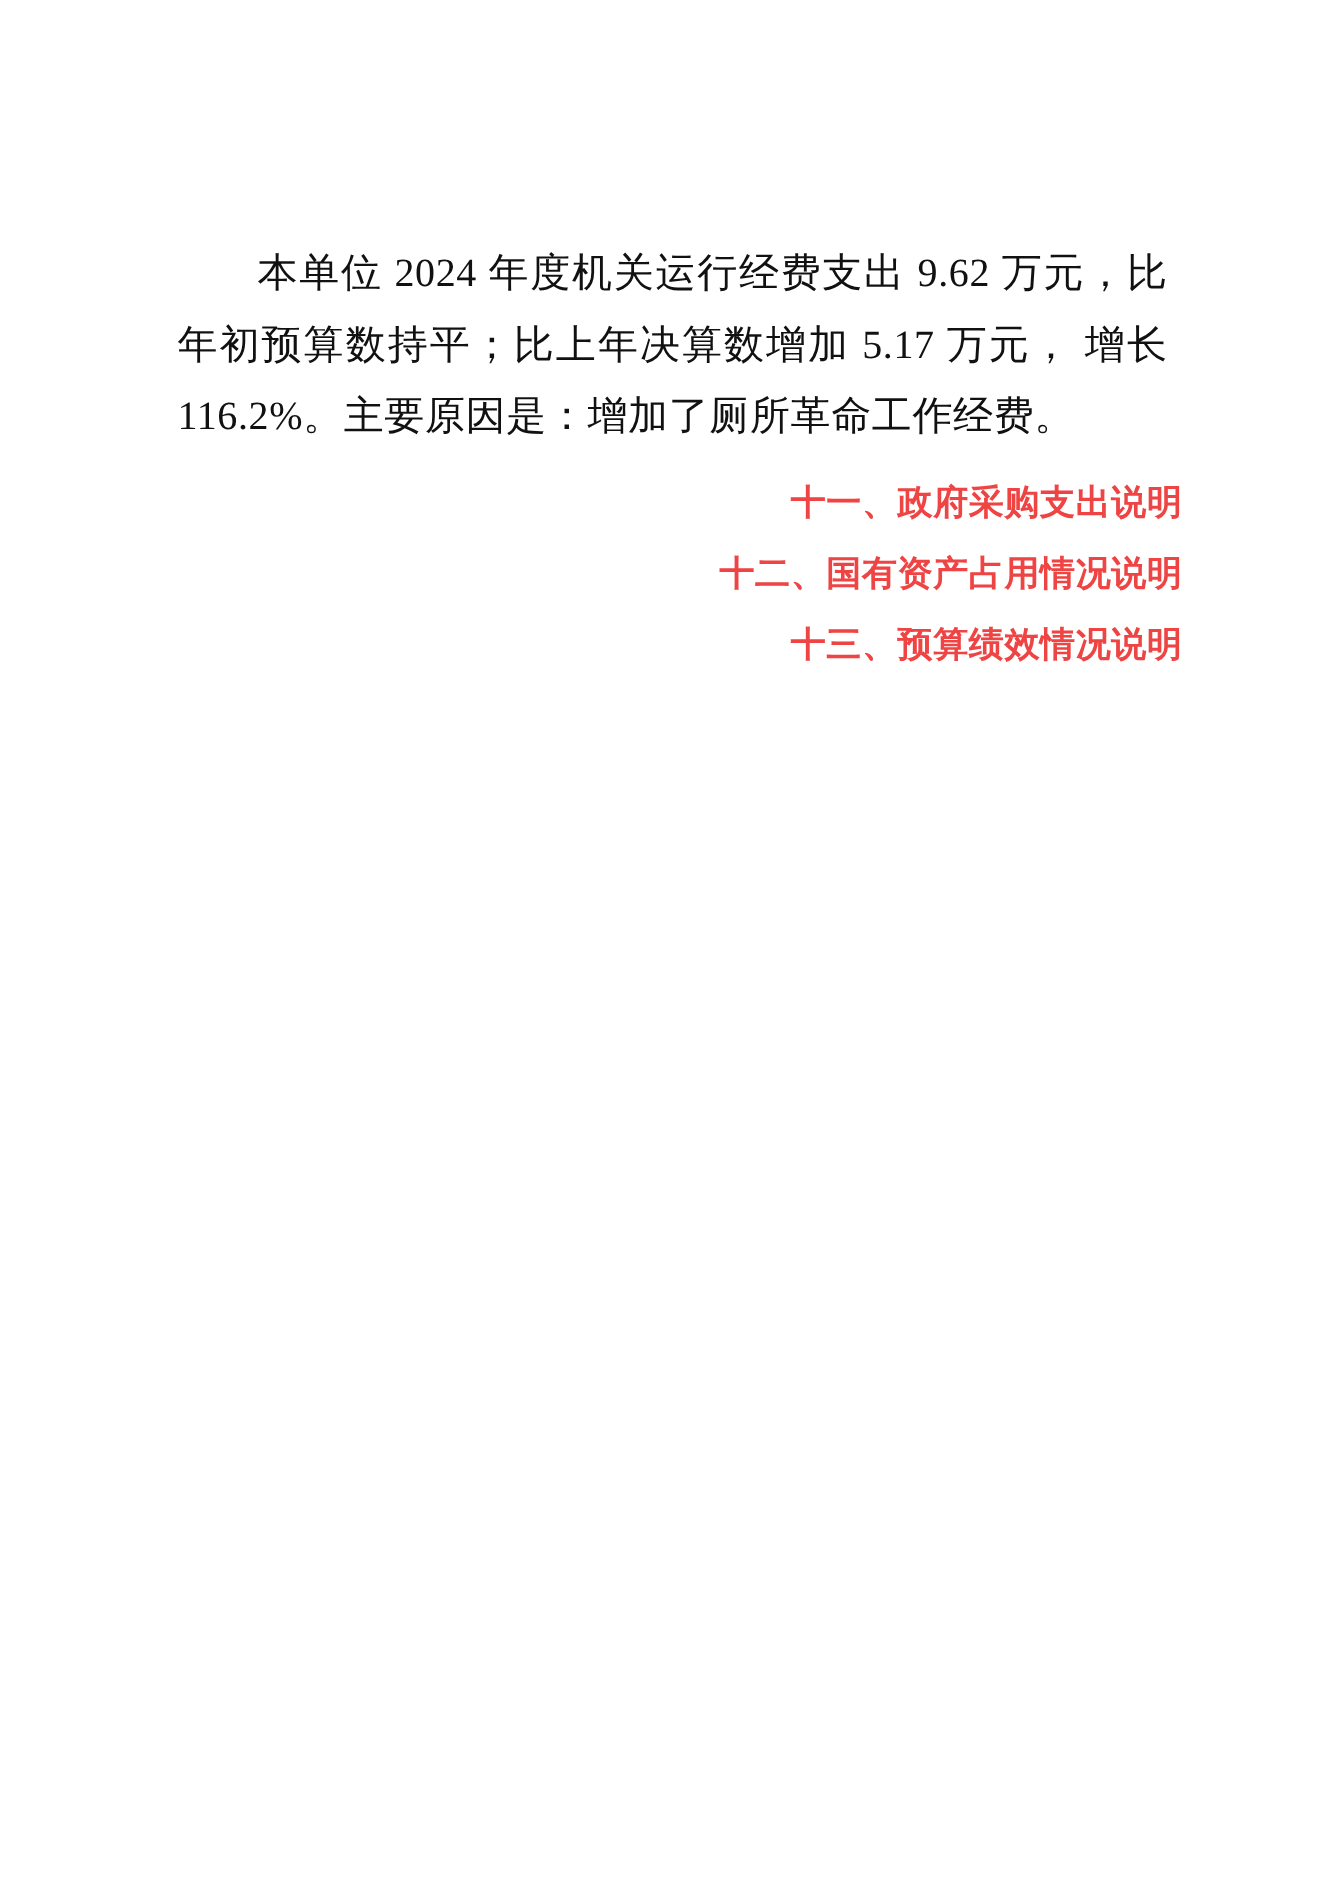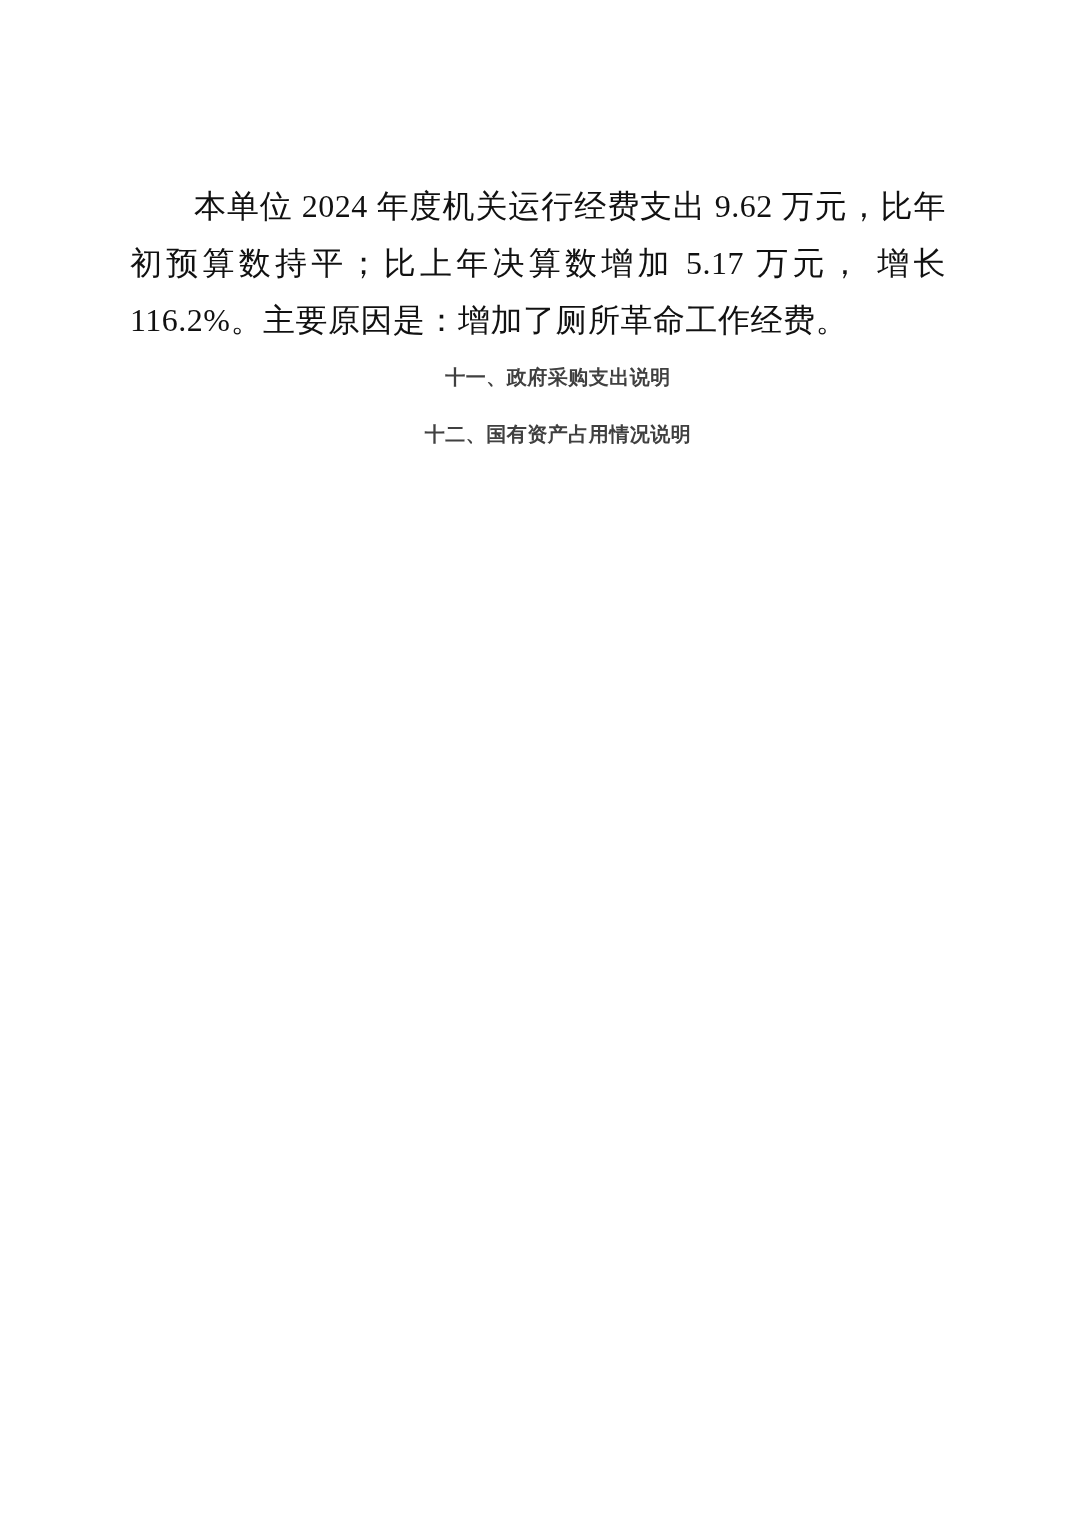--- a/index.html
+++ b/index.html
@@ -14,43 +14,44 @@
     background: #ffffff;
     overflow: hidden;
   }
   .content {
     position: absolute;
     left: 130px;
     top: 178px;
     width: 816px;
   }
   .para {
-    margin: 0;
+    margin: 12px;
     font-family: "Liberation Serif", "DejaVu Serif", serif;
     font-size: 32px;
     line-height: 57px;
     color: #111111;
     text-align: justify;
     text-indent: 2em;
     letter-spacing: 0.5px;
   }
   .heading {
     margin: 0;
     font-family: "Liberation Sans", "DejaVu Sans", sans-serif;
     font-weight: 700;
-    font-size: 20px;
+    font-size: 28px;
     line-height: 57px;
-    color: #404040;
-    text-align: center;
+    color: #ef4444;
+    text-align: right;
     text-indent: 2em;
     letter-spacing: 0.5px;
   }
 </style>
 </head>
 <body>
 
 <div class="page">
   <div class="content">
     <p class="para">本单位 2024 年度机关运行经费支出 9.62 万元，比年初预算数持平；比上年决算数增加 5.17 万元， 增长 116.2%。主要原因是：增加了厕所革命工作经费。</p>
     <h2 class="heading">十一、政府采购支出说明</h2>
     <h2 class="heading">十二、国有资产占用情况说明</h2>
+    <h2 class="heading">十三、预算绩效情况说明</h2>
   </div>
 </div>
 
 </body></html>

